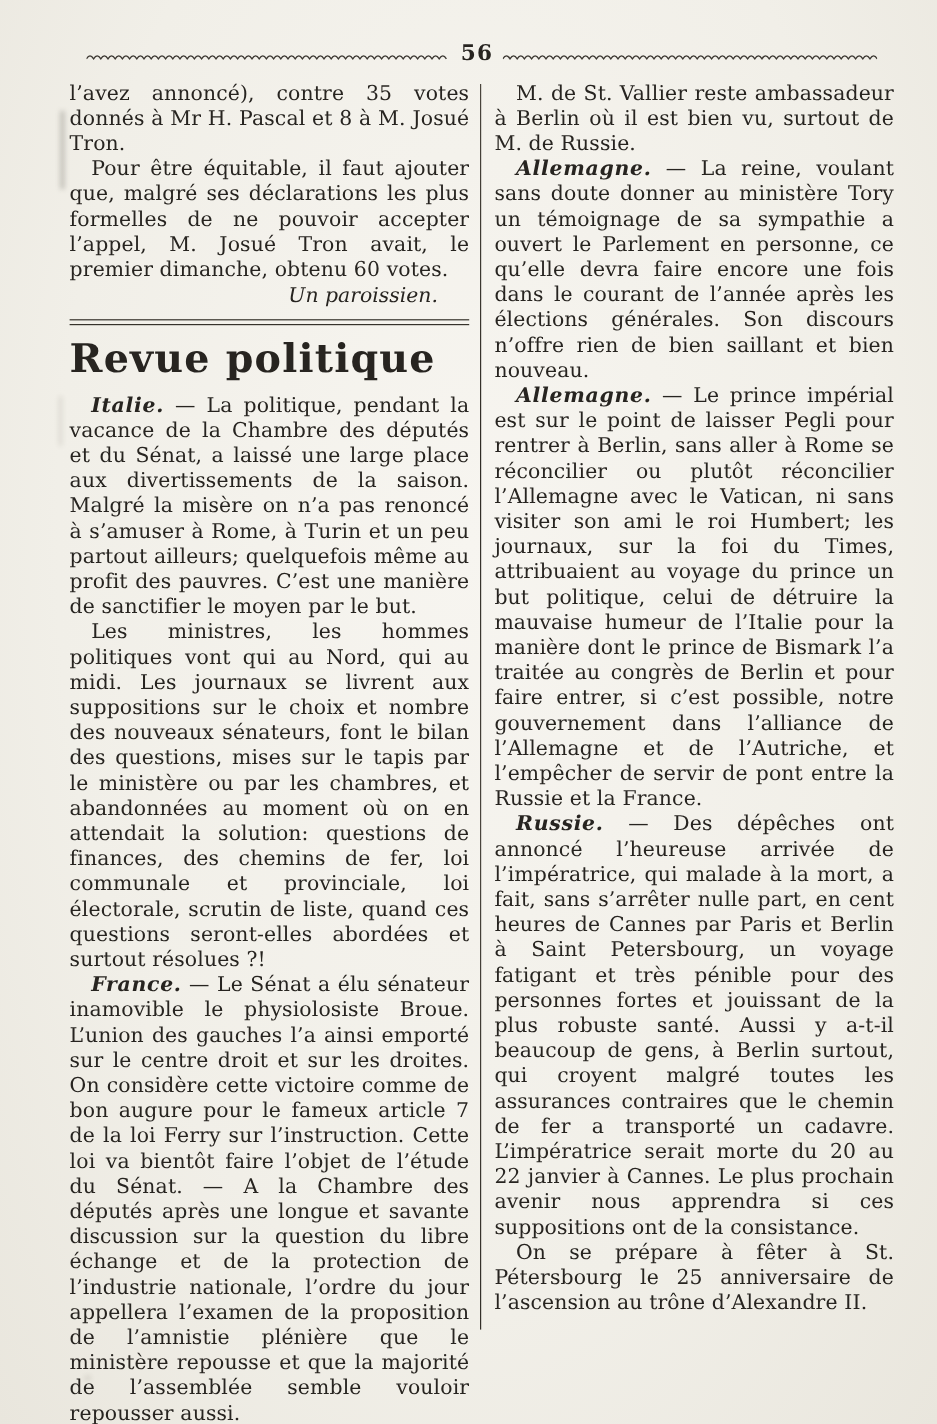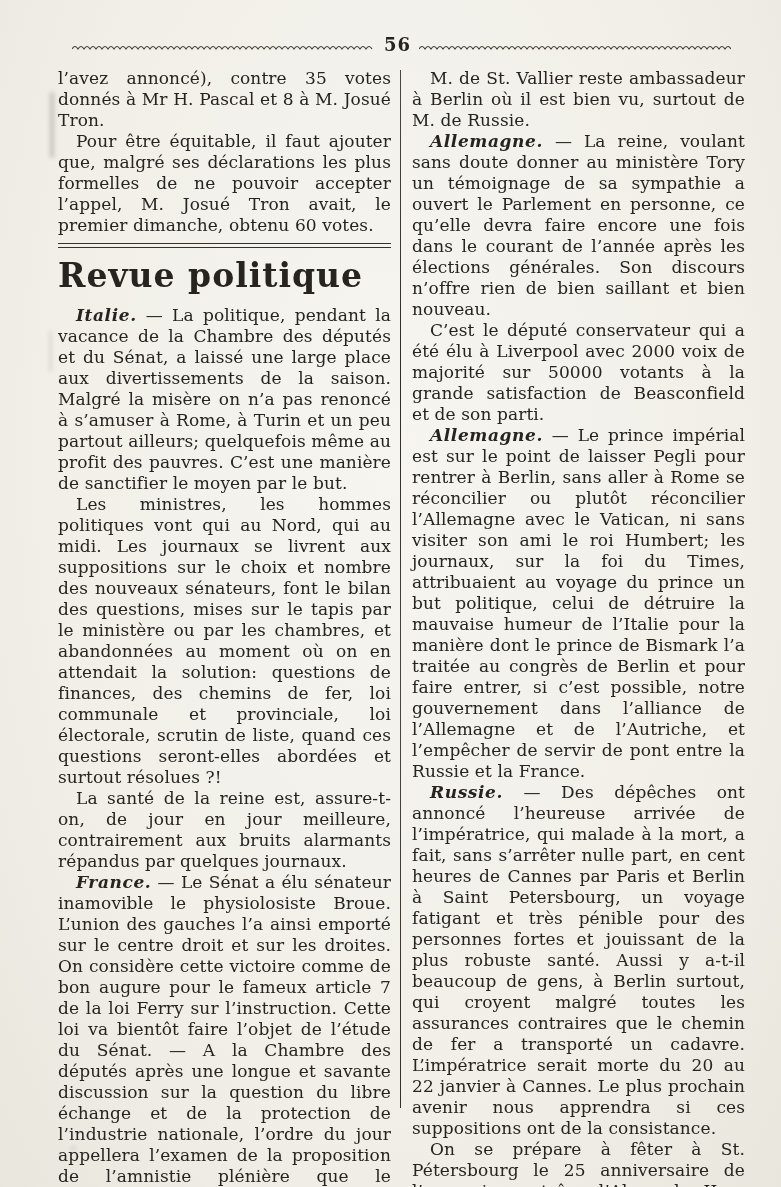--- a/index.html
+++ b/index.html
@@ -58,30 +58,29 @@
     <span class="pagenum">56</span>
     <svg class="wave" width="312" height="9">
       <path fill="none" stroke="#3b3731" stroke-width="1.1" d="M0 6 q3 -5 6 0 q3 -5 6 0 q3 -5 6 0 q3 -5 6 0 q3 -5 6 0 q3 -5 6 0 q3 -5 6 0 q3 -5 6 0 q3 -5 6 0 q3 -5 6 0 q3 -5 6 0 q3 -5 6 0 q3 -5 6 0 q3 -5 6 0 q3 -5 6 0 q3 -5 6 0 q3 -5 6 0 q3 -5 6 0 q3 -5 6 0 q3 -5 6 0 q3 -5 6 0 q3 -5 6 0 q3 -5 6 0 q3 -5 6 0 q3 -5 6 0 q3 -5 6 0 q3 -5 6 0 q3 -5 6 0 q3 -5 6 0 q3 -5 6 0 q3 -5 6 0 q3 -5 6 0 q3 -5 6 0 q3 -5 6 0 q3 -5 6 0 q3 -5 6 0 q3 -5 6 0 q3 -5 6 0 q3 -5 6 0 q3 -5 6 0 q3 -5 6 0 q3 -5 6 0 q3 -5 6 0 q3 -5 6 0 q3 -5 6 0 q3 -5 6 0 q3 -5 6 0 q3 -5 6 0 q3 -5 6 0 q3 -5 6 0 q3 -5 6 0 q3 -5 6 0"></path>
     </svg>
   </div>
 
   <div class="columns">
     <div class="col col-left" id="col-left">
         <p class="para"><span class="seg-plain">l’avez annoncé), contre 35 votes donnés à Mr H. Pascal et 8 à M. Josué Tron.</span></p>
         <p class="para indent"><span class="seg-plain">Pour être équitable, il faut ajouter que, malgré ses déclarations les plus formelles de ne pouvoir accepter l’appel, M. Josué Tron avait, le premier dimanche, obtenu 60 votes.</span></p>
+        <p class="signature">Un paroissien.</p>
         <div class="rule-double"></div>
         <h2 class="headline">Revue politique</h2>
         <p class="para indent"><span class="seg-lead">Italie.</span><span class="seg-plain"> — La politique, pendant la vacance de la Chambre des députés et du Sénat, a laissé une large place aux divertissements de la saison. Malgré la misère on n’a pas renoncé à s’amuser à Rome, à Turin et un peu partout ailleurs; quelquefois même au profit des pauvres. C’est une manière de sanctifier le moyen par le but.</span></p>
         <p class="para indent"><span class="seg-plain">Les ministres, les hommes politiques vont qui au Nord, qui au midi. Les journaux se livrent aux suppositions sur le choix et nombre des nouveaux sénateurs, font le bilan des questions, mises sur le tapis par le ministère ou par les chambres, et abandonnées au moment où on en attendait la solution: questions de finances, des chemins de fer, loi communale et provinciale, loi électorale, scrutin de liste, quand ces questions seront-elles abordées et surtout résolues ?!</span></p>
-        <p class="para indent"><span class="seg-plain">La santé de la reine est, assure-t-on, de jour en jour meilleure, contrairement aux bruits alarmants répandus par quelques journaux.</span></p>
         <p class="para indent"><span class="seg-lead">France.</span><span class="seg-plain"> — Le Sénat a élu sénateur inamovible le physiolosiste Broue. L’union des gauches l’a ainsi emporté sur le centre droit et sur les droites. On considère cette victoire comme de bon augure pour le fameux article 7 de la loi Ferry sur l’instruction. Cette loi va bientôt faire l’objet de l’étude du Sénat. — A la Chambre des députés après une longue et savante discussion sur la question du libre échange et de la protection de l’industrie nationale, l’ordre du jour appellera l’examen de la proposition de l’amnistie plénière que le ministère repousse et que la majorité de l’assemblée semble vouloir repousser aussi.</span></p>
       </div>
     <div class="divider"></div>
     <div class="col col-right" id="col-right">
         <p class="para indent"><span class="seg-plain">M. de St. Vallier reste ambassadeur à Berlin où il est bien vu, surtout de M. de Russie.</span></p>
         <p class="para indent"><span class="seg-lead">Allemagne.</span><span class="seg-plain"> — La reine, voulant sans doute donner au ministère Tory un témoignage de sa sympathie a ouvert le Parlement en personne, ce qu’elle devra faire encore une fois dans le courant de l’année après les élections générales. Son discours n’offre rien de bien saillant et bien nouveau.</span></p>
-        <p class="para indent"><span class="seg-plain">C’est le député conservateur qui a été élu à Liverpool avec 2000 voix de majorité sur 50000 votants à la grande satisfaction de Beasconfield et de son parti.</span></p>
         <p class="para indent"><span class="seg-lead">Allemagne.</span><span class="seg-plain"> — Le prince impérial est sur le point de laisser Pegli pour rentrer à Berlin, sans aller à Rome se réconcilier ou plutôt réconcilier l’Allemagne avec le Vatican, ni sans visiter son ami le roi Humbert; les journaux, sur la foi du </span><span class="seg-italic">Times</span><span class="seg-plain">, attribuaient au voyage du prince un but politique, celui de détruire la mauvaise humeur de l’Italie pour la manière dont le prince de Bismark l’a traitée au congrès de Berlin et pour faire entrer, si c’est possible, notre gouvernement dans l’alliance de l’Allemagne et de l’Autriche, et l’empêcher de servir de pont entre la Russie et la France.</span></p>
         <p class="para indent"><span class="seg-lead">Russie.</span><span class="seg-plain"> — Des dépêches ont annoncé l’heureuse arrivée de l’impératrice, qui malade à la mort, a fait, sans s’arrêter nulle part, en cent heures de Cannes par Paris et Berlin à Saint Petersbourg, un voyage fatigant et très pénible pour des personnes fortes et jouissant de la plus robuste santé. Aussi y a-t-il beaucoup de gens, à Berlin surtout, qui croyent malgré toutes les assurances contraires que le chemin de fer a transporté un cadavre. L’impératrice serait morte du 20 au 22 janvier à Cannes. Le plus prochain avenir nous apprendra si ces suppositions ont de la consistance.</span></p>
         <p class="para indent"><span class="seg-plain">On se prépare à fêter à St. Pétersbourg le 25 anniversaire de l’ascension au trône d’Alexandre II.</span></p>
       </div>
   </div>
 </div>
 
 </body></html>

